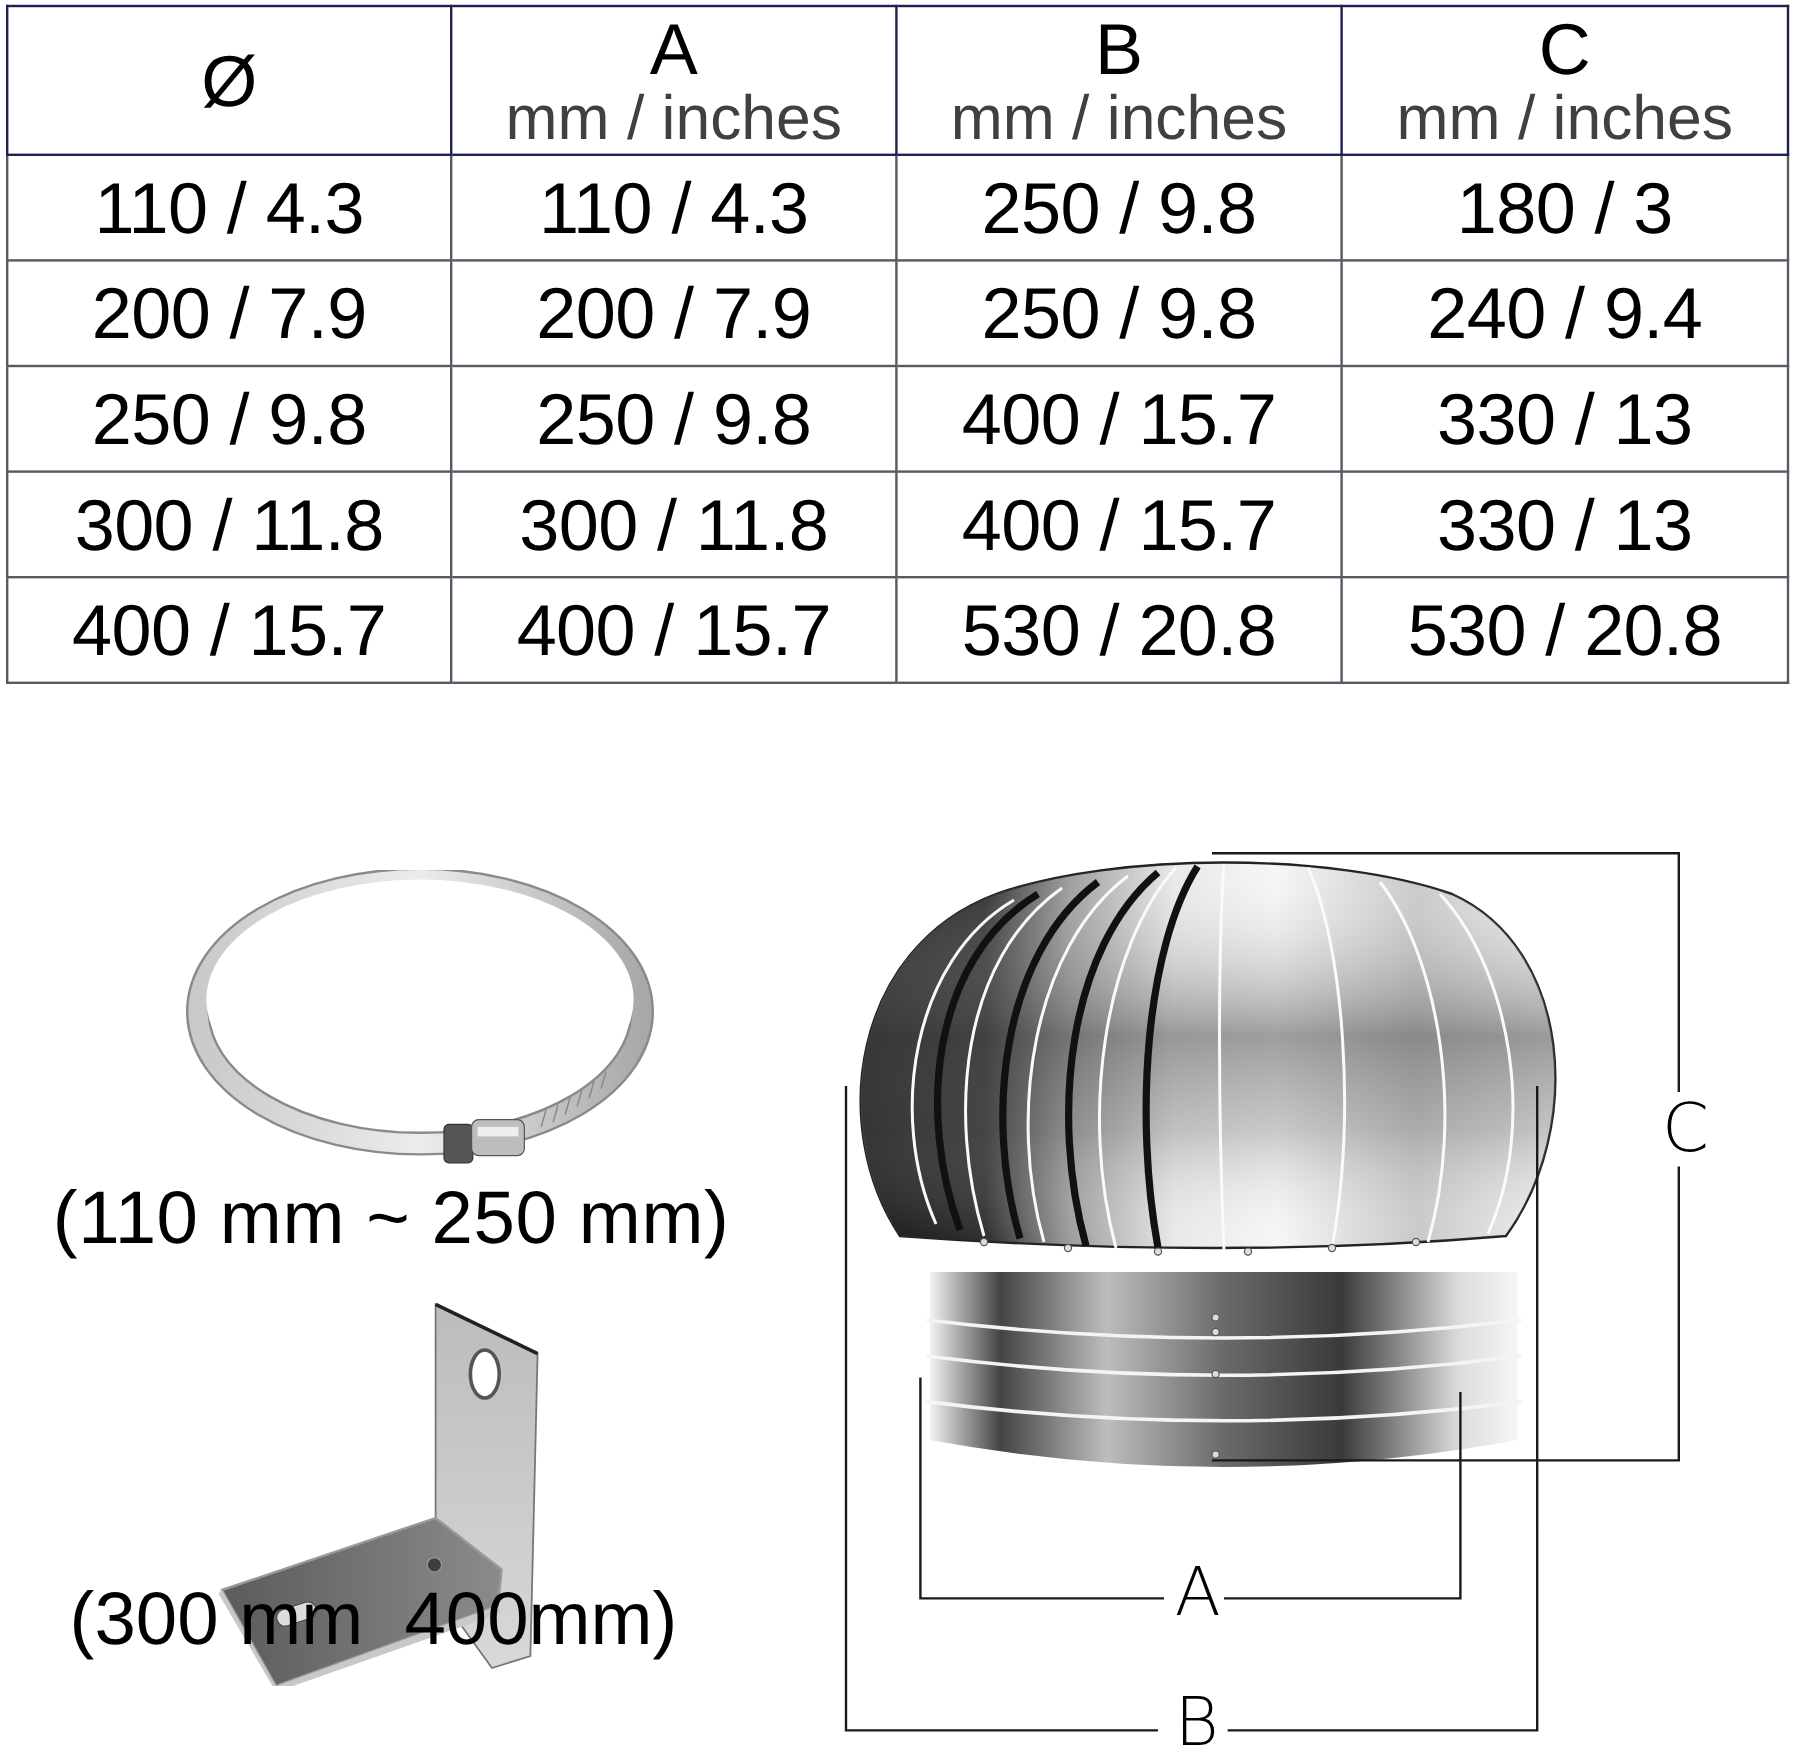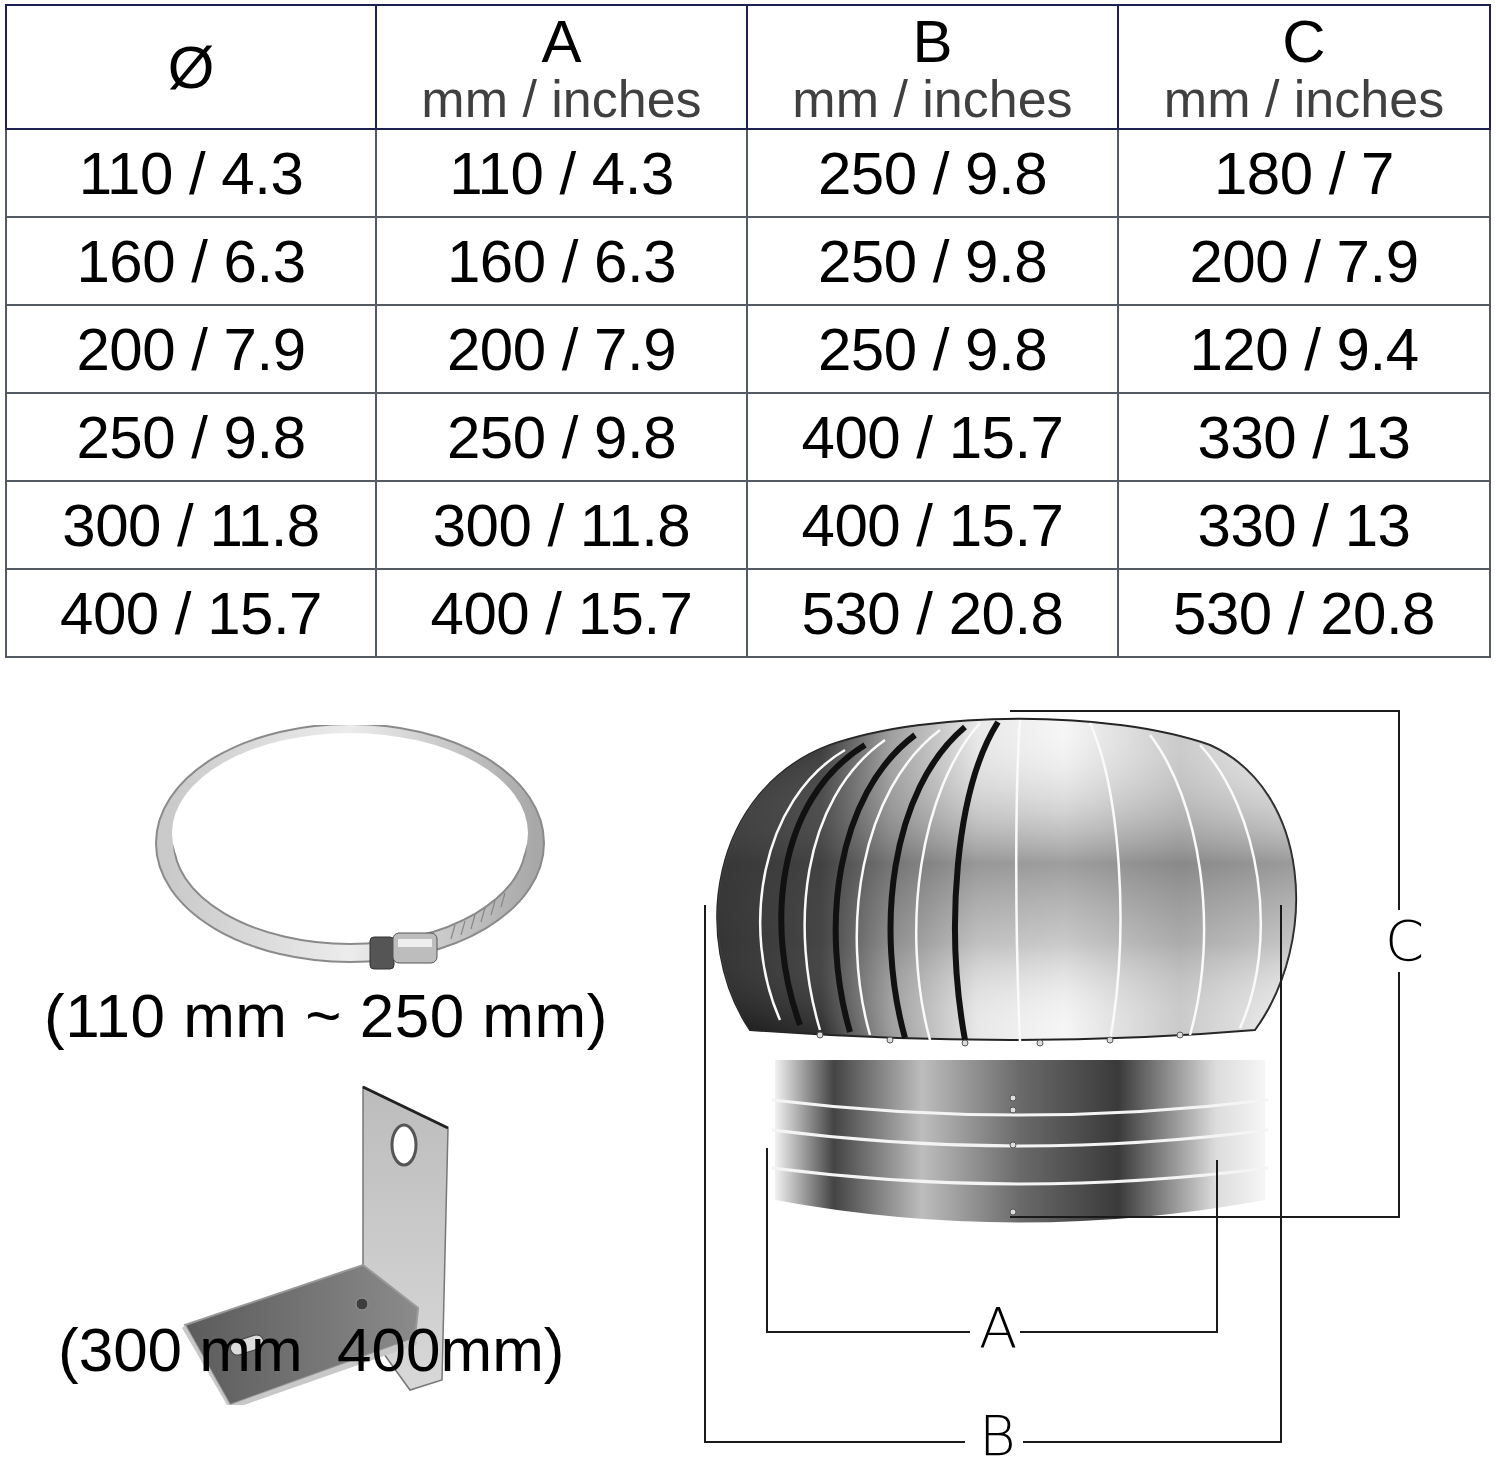--- a/index.html
+++ b/index.html
@@ -56,33 +56,27 @@
         <span class="hdr-letter">C</span>
         <span class="hdr-unit">mm / inches</span>
       </th>
     </tr>
   </thead>
   <tbody>
     <tr>
       <td>110 / 4.3</td>
       <td>110 / 4.3</td>
       <td>250 / 9.8</td>
-      <td>180 / 7</td>
-    </tr>
-    <tr>
-      <td>160 / 6.3</td>
-      <td>160 / 6.3</td>
-      <td>250 / 9.8</td>
-      <td>200 / 7.9</td>
+      <td>180 / 3</td>
     </tr>
     <tr>
       <td>200 / 7.9</td>
       <td>200 / 7.9</td>
       <td>250 / 9.8</td>
-      <td>120 / 9.4</td>
+      <td>240 / 9.4</td>
     </tr>
     <tr>
       <td>250 / 9.8</td>
       <td>250 / 9.8</td>
       <td>400 / 15.7</td>
       <td>330 / 13</td>
     </tr>
     <tr>
       <td>300 / 11.8</td>
       <td>300 / 11.8</td>

